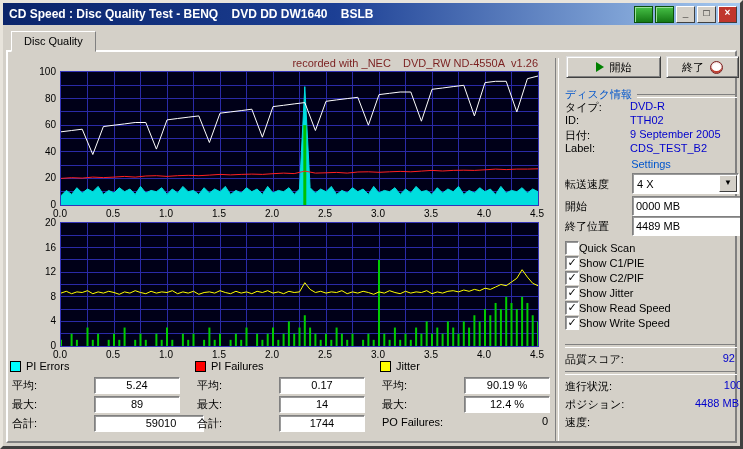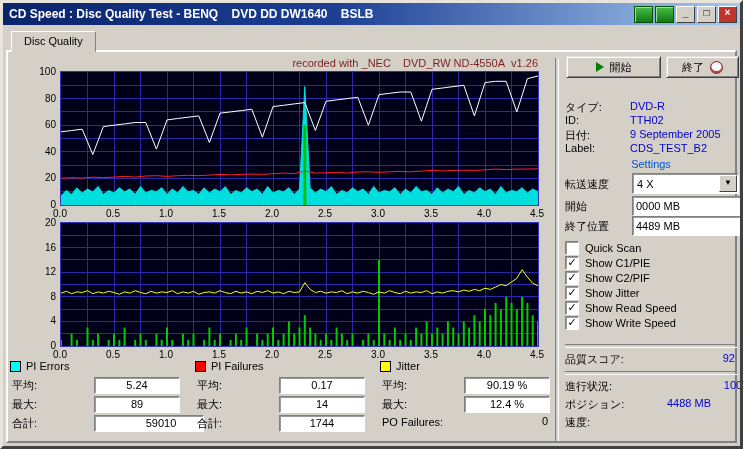--- a/index.html
+++ b/index.html
@@ -51,21 +51,21 @@
   .val.right{text-align:right;}
   .edit{position:absolute;height:18px;background:#fff;border:1px solid;
     border-color:#808080 #fff #fff #808080;box-shadow:inset 1px 1px 0 #9a9a9a;
     font-family:"Liberation Sans","DejaVu Sans",sans-serif;font-size:11px;padding:0 3px;color:#000;}
   .select{position:absolute;background:#fff;border:1px solid;
     border-color:#808080 #fff #fff #808080;box-shadow:inset 1px 1px 0 #9a9a9a;
     display:flex;align-items:center;}
   .sel-val{flex:1;padding-left:4px;font-size:11px;}
   .sel-arrow{width:16px;height:15px;margin:1px;background:#d4d0c8;border:1px solid;
     border-color:#fff #404040 #404040 #fff;font-size:8px;text-align:center;line-height:14px;}
-  .cb-row{position:absolute;left:562px;height:14px;display:flex;align-items:center;gap:6px;}
+  .cb-row{position:absolute;left:562px;height:14px;display:flex;align-items:center;}
   .cb-box{width:12px;height:12px;background:#fff;border:1px solid;
     border-color:#808080 #fff #fff #808080;box-shadow:inset 1px 1px 0 #9a9a9a;
     font-size:11px;line-height:11px;text-align:center;color:#000;}
   .sep{position:absolute;left:562px;width:172px;height:2px;
     border-top:1px solid #808080;border-bottom:1px solid #fff;}
   .vsep{position:absolute;left:552px;top:55px;height:383px;width:2px;
     border-left:1px solid #808080;border-right:1px solid #fff;}
   
   .panel{position:absolute;top:357px;width:178px;height:82px;}
   .panel-h{position:absolute;left:2px;top:0;display:flex;align-items:center;gap:5px;font-size:11px;}
@@ -101,20 +101,24 @@
 
   <div class="btn" style="left:563px;top:53px;width:93px;">
     <span class="play-icon"></span>
     <span>開始</span>
   </div>
   <div class="btn" style="left:663px;top:53px;width:71px;">
     <span>終了</span>
     <span class="clock-icon"></span>
   </div>
 
+  <div class="sec-h" style="top:84px;">
+    <span class="sec-title">ディスク情報</span>
+    <span class="sec-line"></span>
+  </div>
   <div id="disc-rows"></div>
 
   <div class="sec-h" style="top:155px;flex-direction:column;">
     <span class="sec-title">Settings</span>
     <span class="sec-line"></span>
   </div>
 
   <div class="lbl" style="left:562px;top:174px;">転送速度</div>
   <div class="select" style="left:629px;top:170px;width:105px;height:19px;align-items:center;">
     <span class="sel-val">4 X</span>
@@ -166,21 +170,21 @@
       <span class="cb-box">✓</span>
       <span>Show Read Speed</span>
     </div>
     <div class="cb-row" style="top: 313px;">
       <span class="cb-box">✓</span>
       <span>Show Write Speed</span>
     </div>
     <div class="lbl" style="left: 562px; top: 376px;">進行状況:</div>
     <div class="val right" style="left: 660px; top: 376px; width: 92px;">100 %</div>
     <div class="lbl" style="left: 562px; top: 394px;">ポジション:</div>
-    <div class="val right" style="left: 616px; top: 394px; width: 92px;">4488 MB</div>
+    <div class="val right" style="left: 644px; top: 394px; width: 92px;">4488 MB</div>
     <div class="lbl" style="left: 562px; top: 412px;">速度:</div>
     <div class="val right" style="left: 640px; top: 412px; width: 92px;"></div>
     <div class="panel" style="left: 5px;">
       <div class="panel-h">
         <span class="swatch" style="background: rgb(0, 255, 255);"></span>
         <span>PI Errors</span>
       </div>
       <div class="stat-lbl" style="top: 18px;">平均:</div>
       <div class="vbox" style="top: 17px;">5.24</div>
       <div class="stat-lbl" style="top: 37px;">最大:</div>

